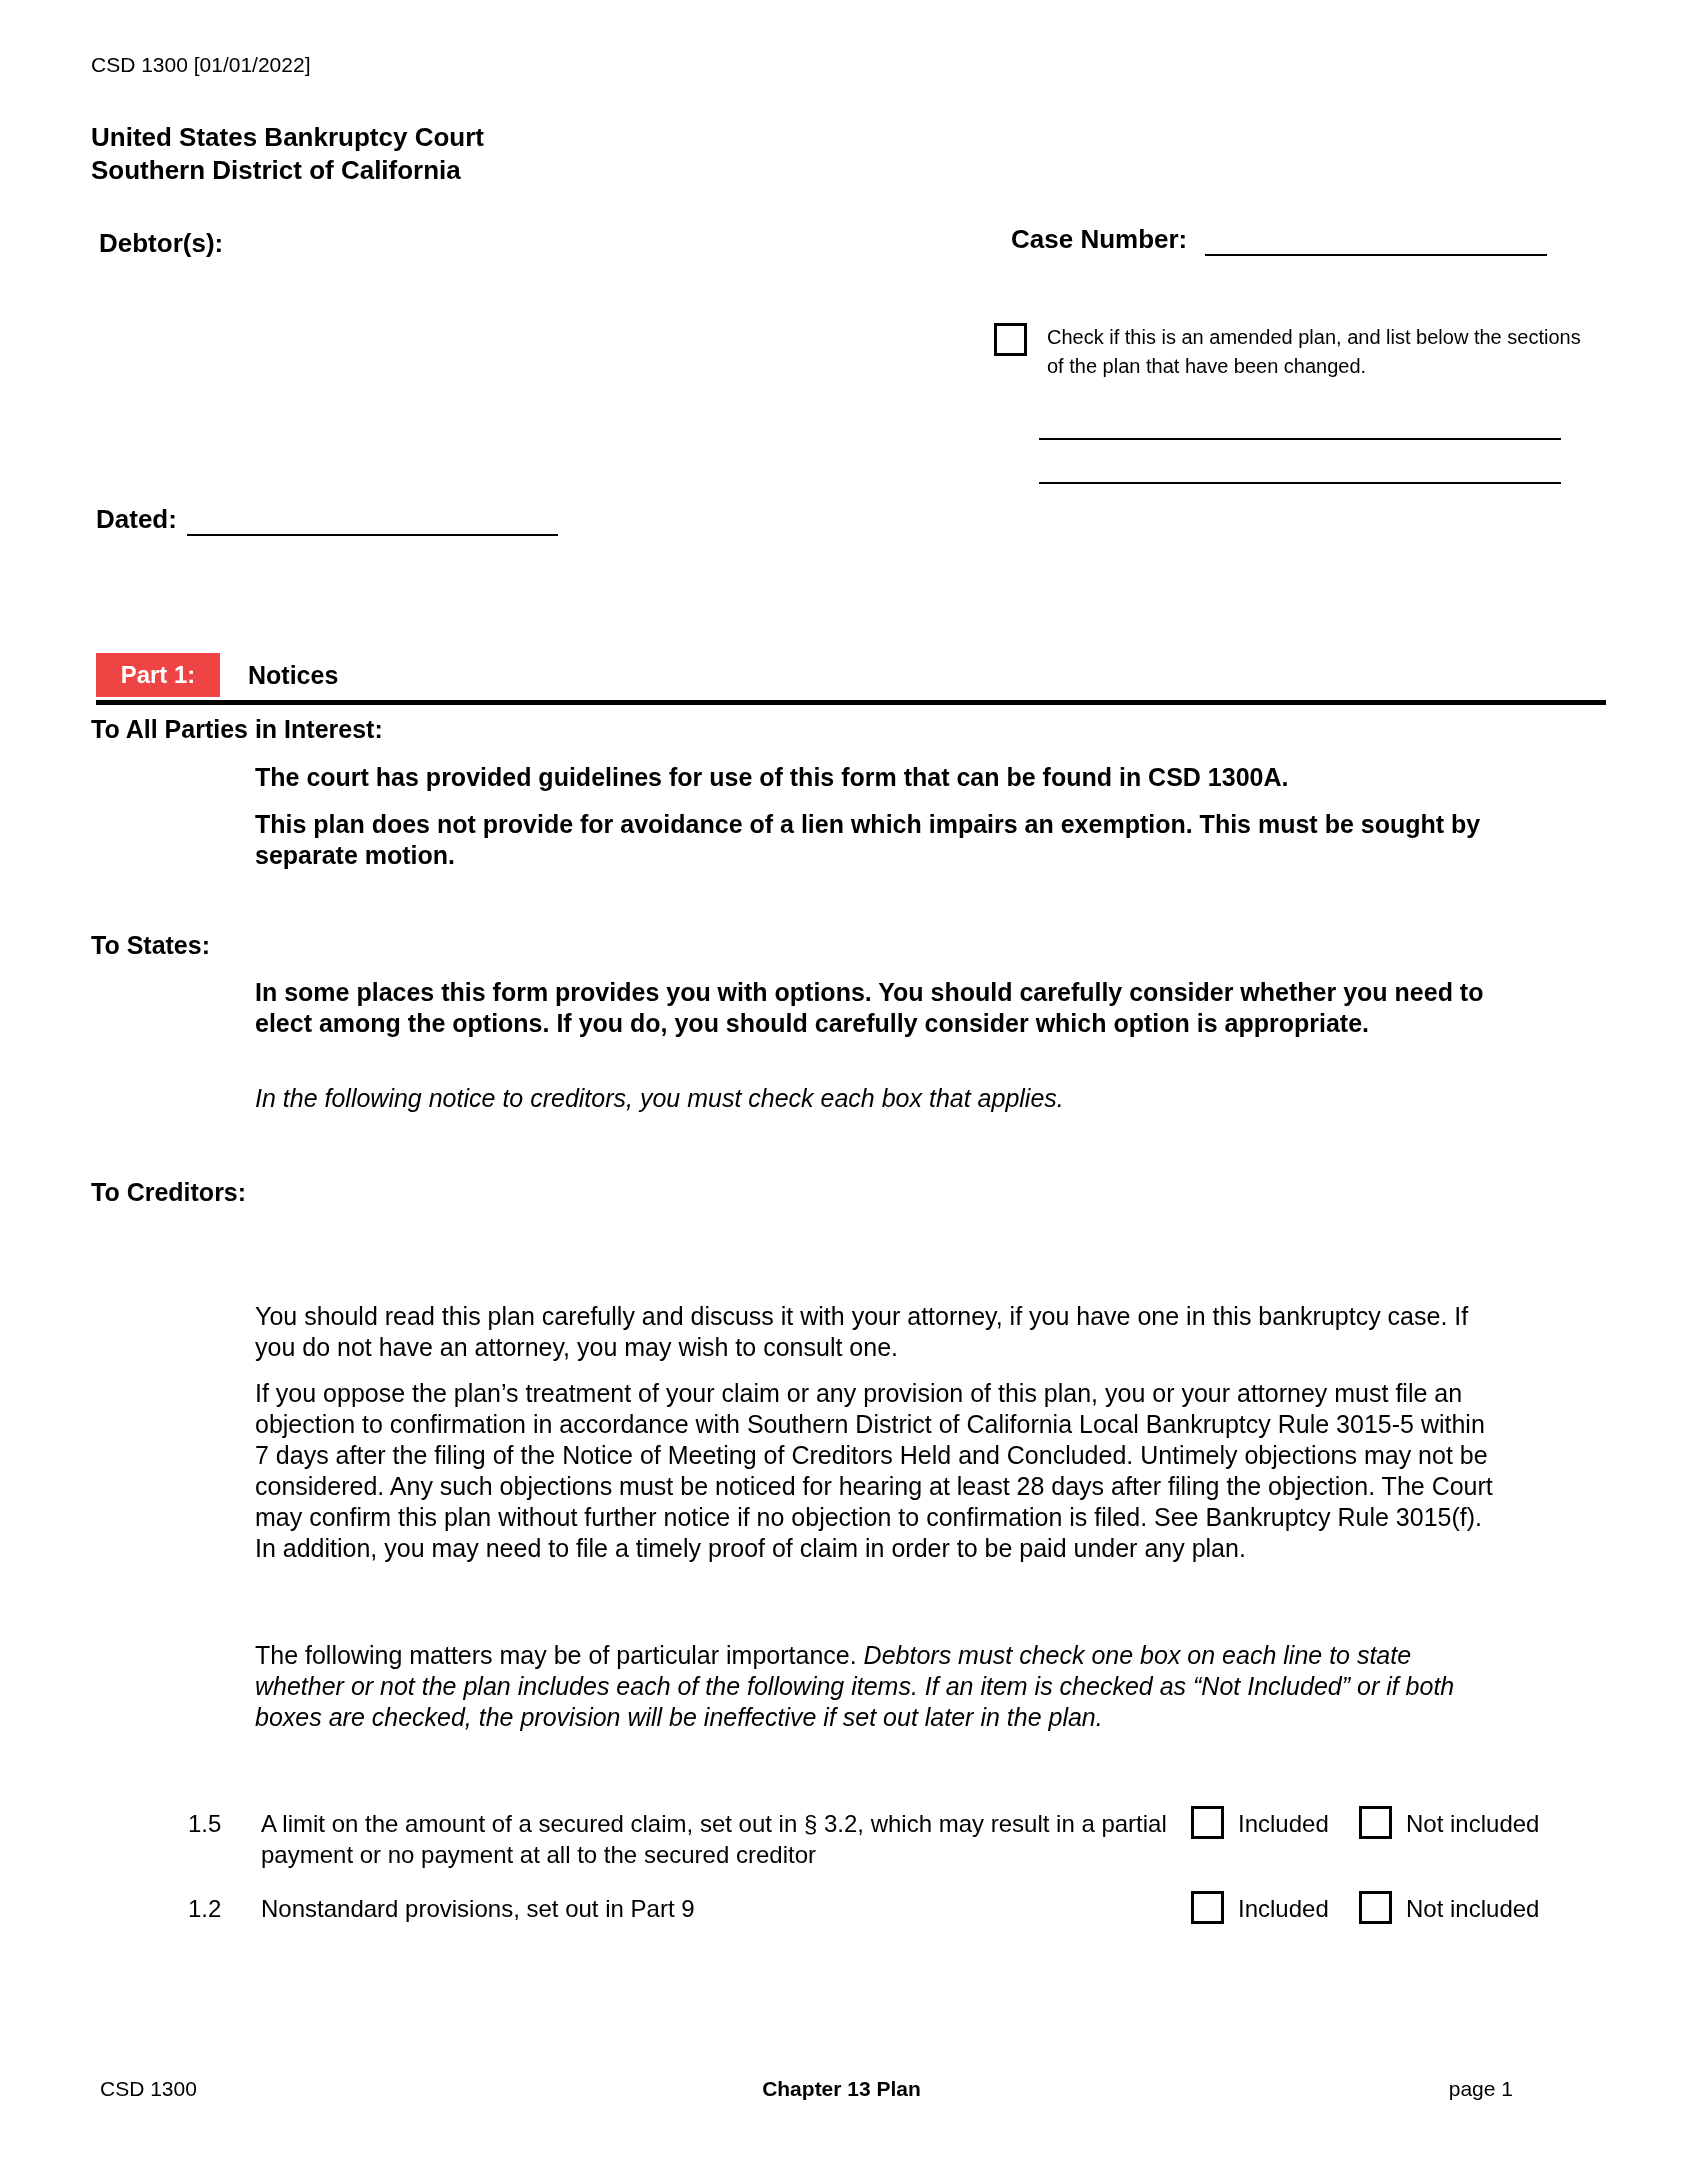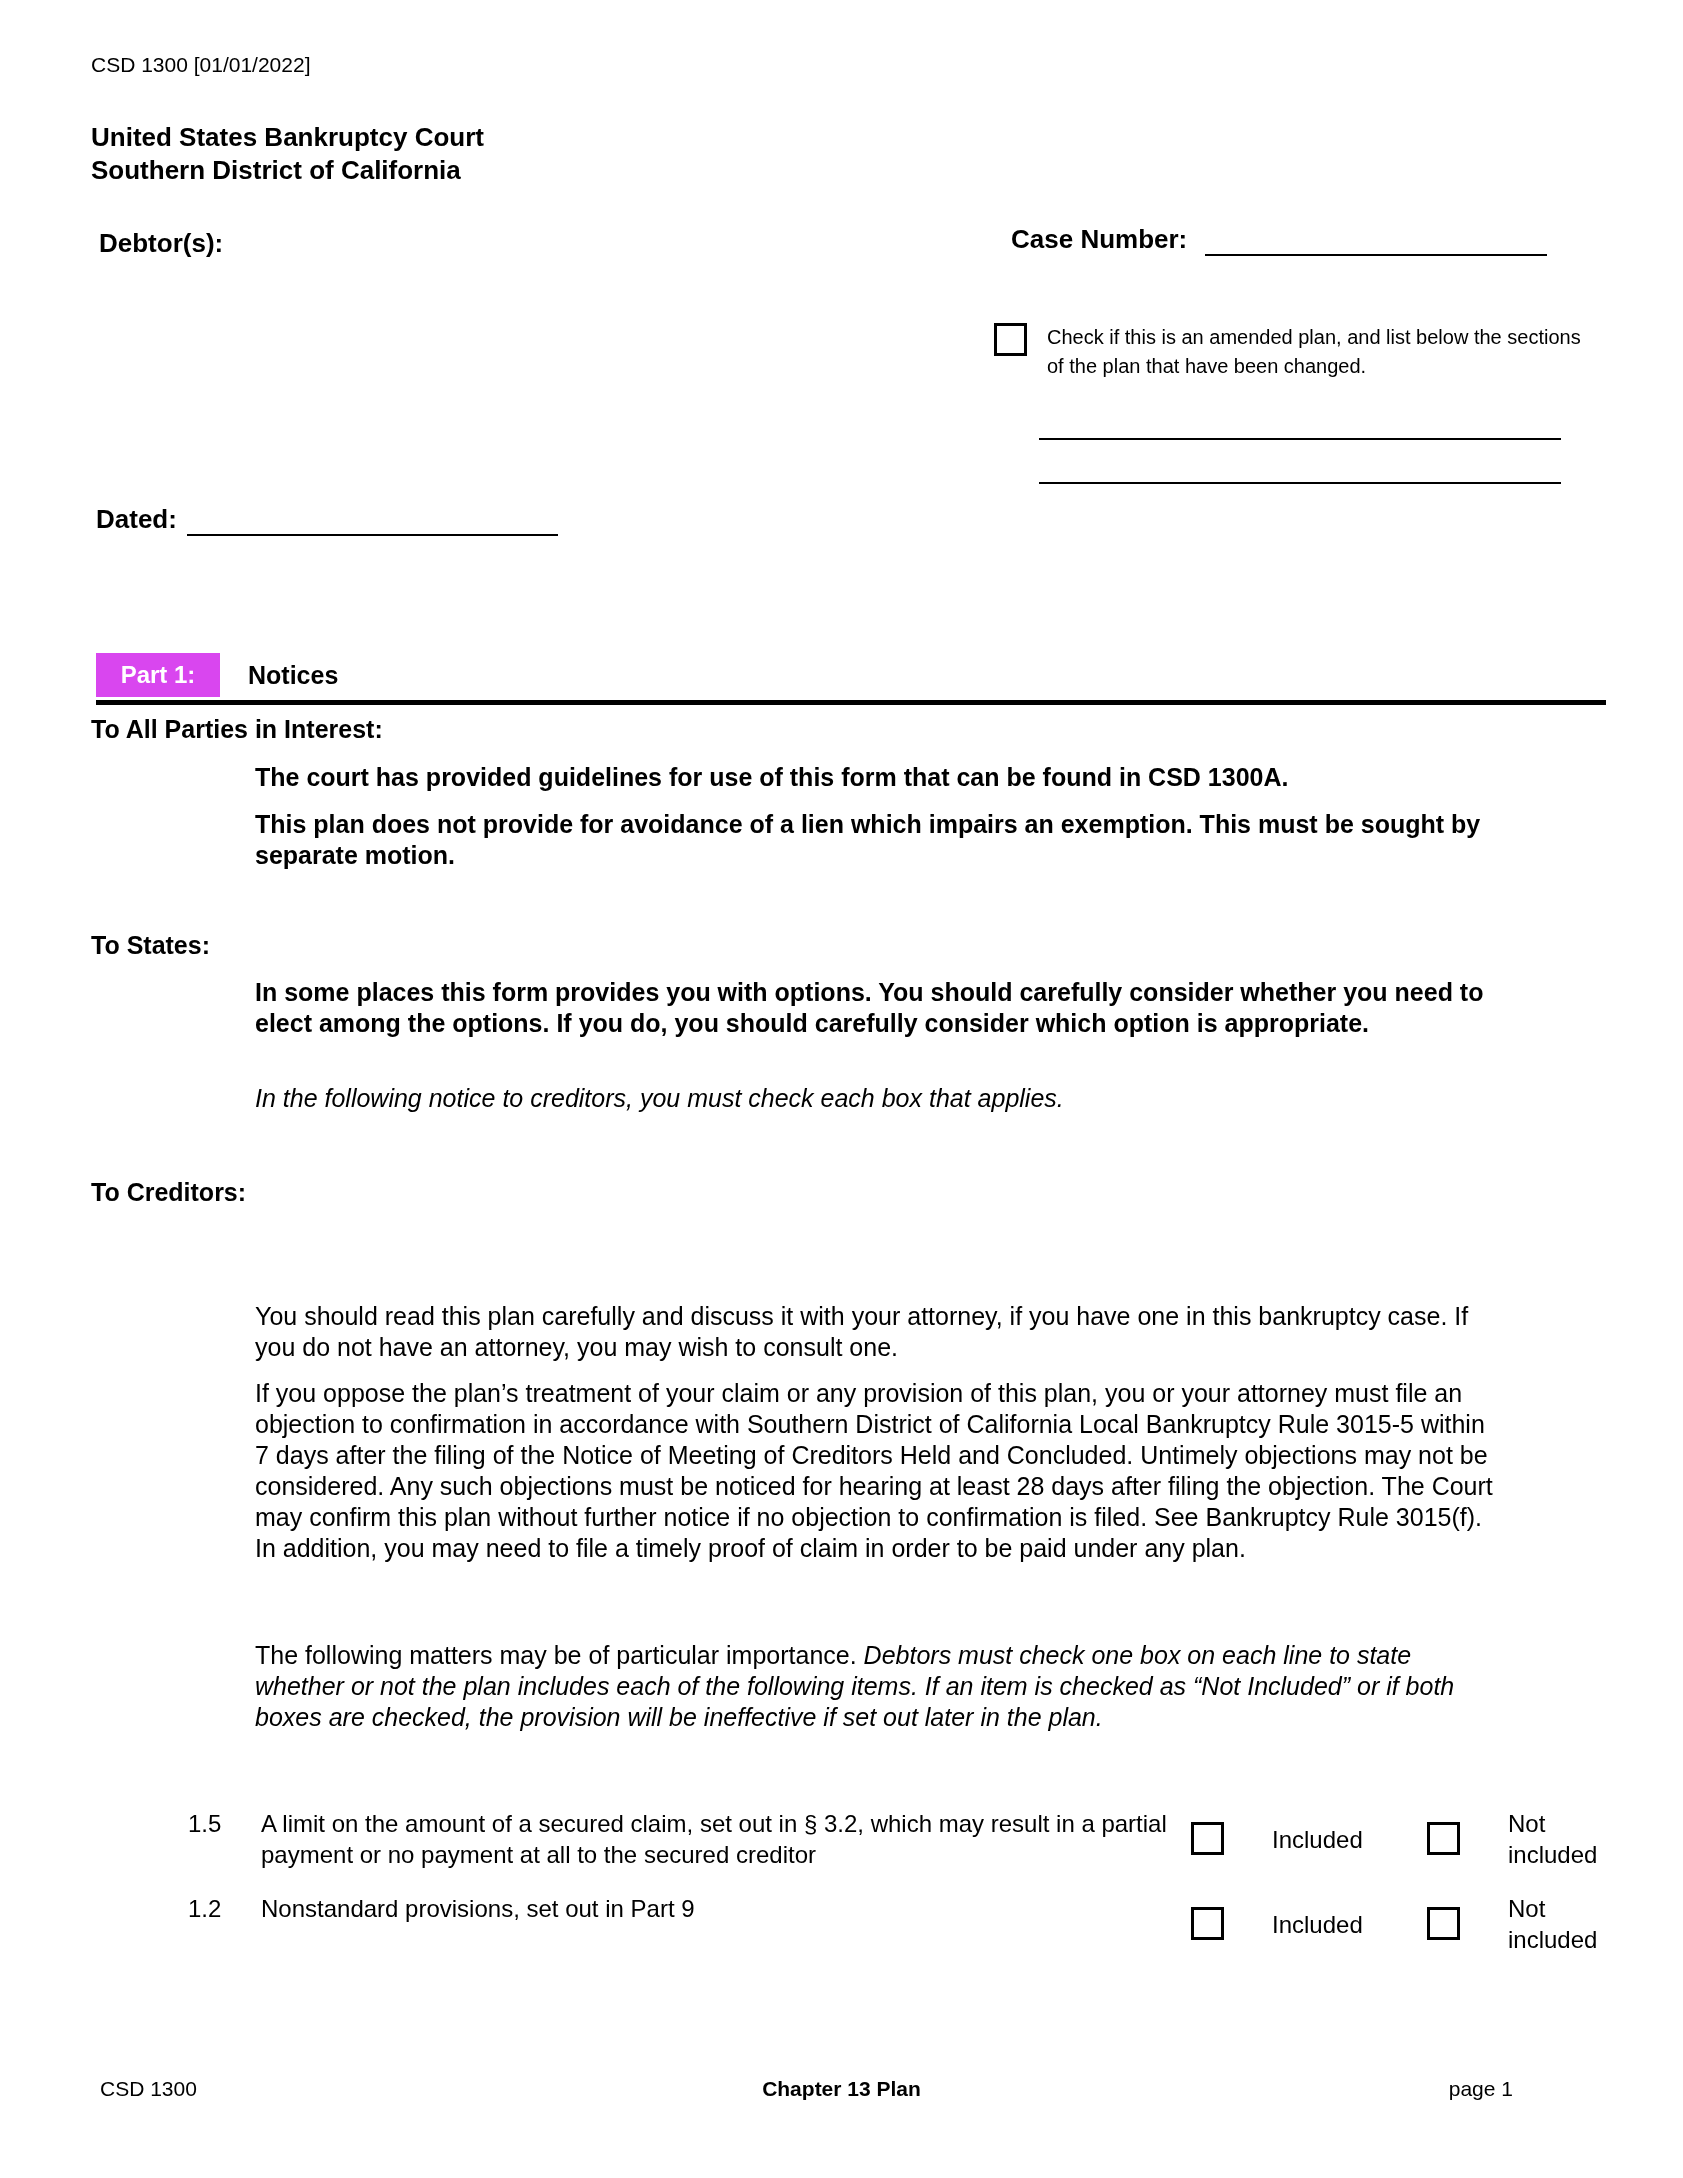--- a/index.html
+++ b/index.html
@@ -39,34 +39,34 @@
   .amended-line-1 { left:1039px; top:410px; width:522px; height:30px; }
   .amended-line-2 { left:1039px; top:454px; width:522px; height:30px; }
 
   .plan-title-block { left:96px; top:503px; font-size:26px; font-weight:bold; line-height:33px; }
   .dated-row { display:flex; align-items:flex-end; }
   .dated-line { width:371px; height:31px; margin-left:10px; }
 
   .part-bar { left:96px; top:653px; display:flex; align-items:center; }
   .part-box {
     width:124px; height:44px;
-    background:#d946ef; color:#fff;
+    background:#ef4444; color:#fff;
     display:flex; align-items:center; justify-content:center;
     font-size:24px; font-weight:bold;
   }
   .part-title { font-size:25px; font-weight:bold; margin-left:28px; }
   .part-rule { left:96px; top:700px; width:1510px; height:5px; background:#000; }
 
   .sec-heading { left:91px; font-size:25px; font-weight:bold; }
   .para { left:255px; width:1238px; font-size:25px; line-height:31px; }
 
   .item-row { left:188px; width:1406px; display:flex; align-items:flex-start; }
   .item-num { width:73px; font-size:24px; line-height:31px; flex:0 0 auto; }
   .item-text { width:926px; font-size:24px; line-height:31px; }
-  .item-checks { position:absolute; left:1003px; top:0; display:flex; align-items:center;gap:34px; }
+  .item-checks { position:absolute; left:1003px; top:0; display:flex; align-items:flex-end; }
   .item-checks .checkbox { margin-top:-2px; }
   .check-label { font-size:24px; line-height:31px; margin-left:14px; }
   .check-label.first { margin-right:26px; min-width:95px; }
 
   .footer { left:0; top:2077px; width:100%; height:30px; }
   .footer-left { left:100px; top:0; font-size:21px; }
   .footer-center { left:0; top:0; width:100%; text-align:center; font-size:21px; font-weight:bold; }
   .footer-right { right:170px; top:0; font-size:21px; }
 </style>
 </head>

